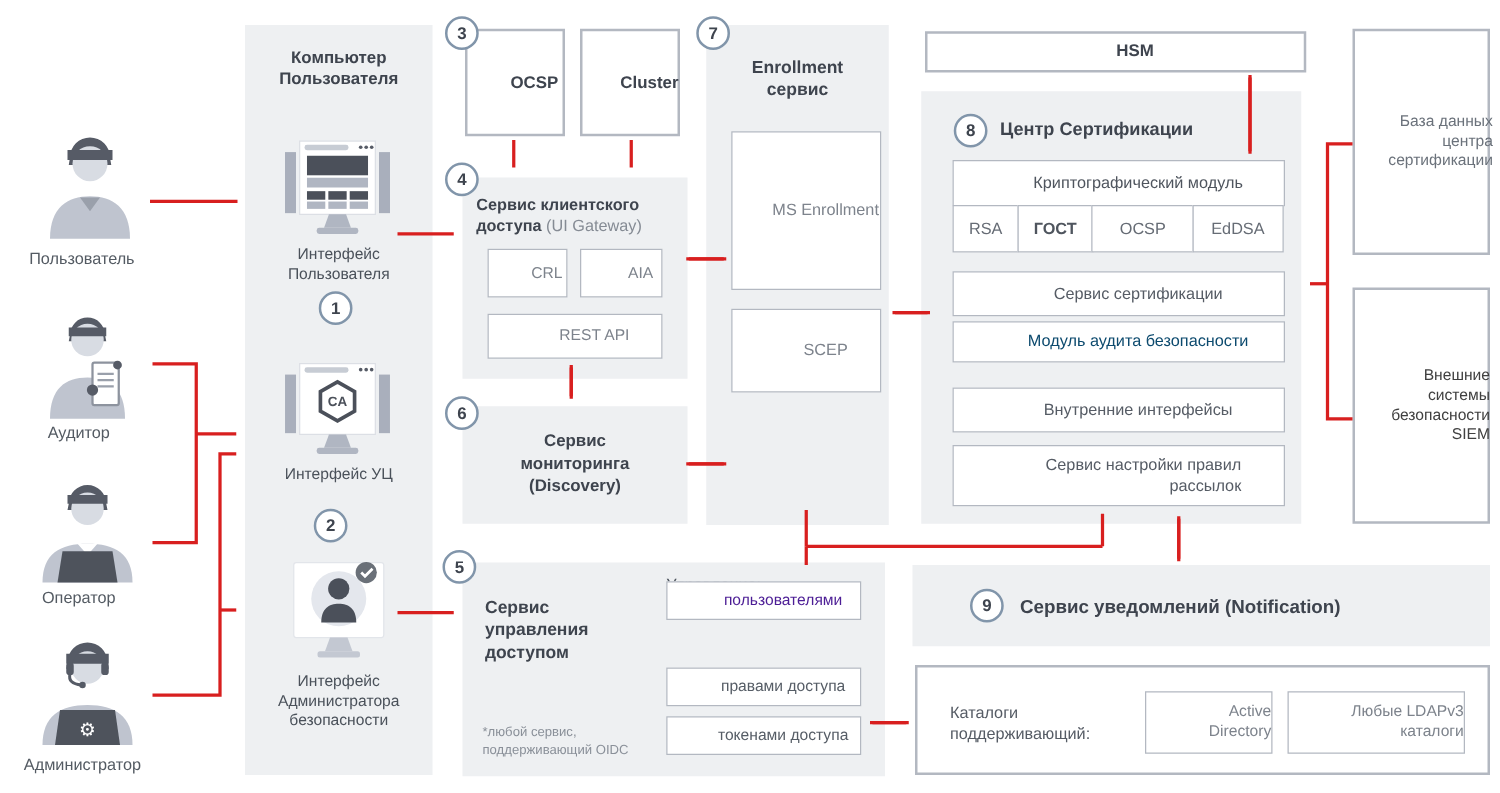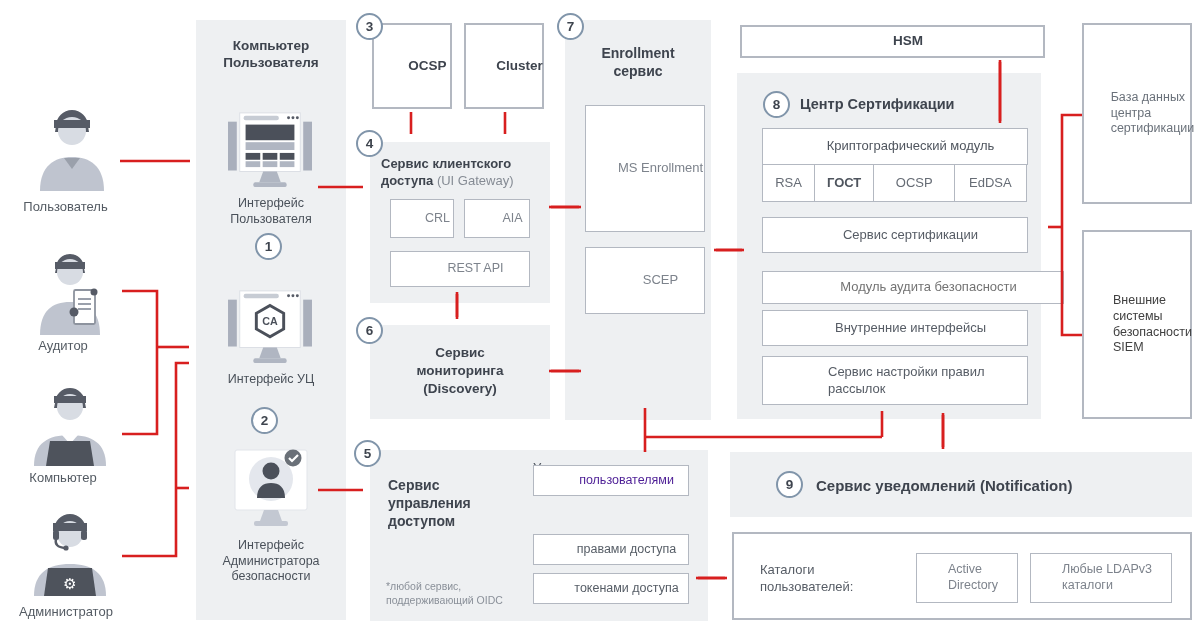--- a/index.html
+++ b/index.html
@@ -6,21 +6,21 @@
     --c-arrow:#d81f1f; --c-panel:#eef0f2; --c-border:#b3b8c1; --c-dark:#3e444e;
     --c-mid:#565c65; --c-lite:#7d838c; --c-circle:#8195aa;
     --c-icon-dark:#565b66; --c-icon-mid:#a9afbc; --c-icon-body:#bfc4cf; --c-icon-face:#d8dce3;
   }
   html,body{margin:0;padding:0;background:#fff;}
   body{font-family:"Liberation Sans","DejaVu Sans",sans-serif;}
   .stage{position:relative;width:1200px;height:634px;background:#fff;overflow:hidden;}
   .abs{position:absolute;}
   .panel{position:absolute;background:var(--c-panel);}
   .wbox{position:absolute;background:#fff;border:1.5px solid var(--c-border);
-        display:flex;align-items:center;justify-content:center;text-align:left;
+        display:flex;align-items:center;justify-content:center;text-align:right;
         color:var(--c-lite);font-size:12.5px;line-height:1.25;box-sizing:border-box;padding-left:31px;}
   .lbl{position:absolute;text-align:center;color:#545b63;font-size:13px;font-weight:500;line-height:1.25;}
   .bold{color:var(--c-dark);font-weight:700;}
   .numc{position:absolute;width:27px;height:27px;border-radius:50%;background:#fff;
         border:2px solid var(--c-circle);color:var(--c-dark);font-size:13.5px;font-weight:600;
         display:flex;align-items:center;justify-content:center;box-sizing:border-box;z-index:4;}
   .arrows{position:absolute;left:0;top:0;z-index:3;pointer-events:none;}
   .arrows path, .arrows polyline{stroke:var(--c-arrow);stroke-width:2.6;fill:none;}
   marker path{fill:var(--c-arrow);stroke:none !important;}
   .algo-row{position:absolute;display:flex;}
@@ -56,21 +56,21 @@
   <div class="lbl" style="left:3px;top:338px;width:120px">Аудитор</div>
 
   <svg class="abs" style="left:26px;top:384px" width="88" height="84" viewBox="0 0 88 84">
     <path d="M29,19 a15,15 0 0 1 30,0 l1,5 h-32 z" fill="var(--c-icon-dark)"></path>
     <circle cx="44" cy="23" r="13" fill="var(--c-icon-face)"></circle>
     <path d="M28,12 h32 v7 h-32 z" fill="var(--c-icon-dark)"></path>
     <path d="M8,82 c0,-23 14,-31 36,-31 c22,0 36,8 36,31 z" fill="var(--c-icon-body)"></path>
     <path d="M36,51 l8,9 8,-9 z" fill="#fff"></path>
     <polygon points="20,82 68,82 64,57 24,57" fill="#4e535c"></polygon>
   </svg>
-  <div class="lbl" style="left:3px;top:470px;width:120px">Компьютер</div>
+  <div class="lbl" style="left:3px;top:470px;width:120px">Оператор</div>
 
   <svg class="abs" style="left:26px;top:506px" width="88" height="92" viewBox="0 0 88 92">
     <path d="M28,24 a16,16 0 0 1 32,0 l1,5 h-34 z" fill="var(--c-icon-dark)"></path>
     <circle cx="44" cy="28" r="13" fill="var(--c-icon-face)"></circle>
     <path d="M27,17 h34 v8 h-34 z" fill="var(--c-icon-dark)"></path>
     <path d="M30,26 a14,14 0 0 1 28,0" fill="none" stroke="var(--c-icon-dark)" stroke-width="4"></path>
     <rect x="27" y="24" width="6" height="10" rx="2.5" fill="var(--c-icon-dark)"></rect>
     <rect x="55" y="24" width="6" height="10" rx="2.5" fill="var(--c-icon-dark)"></rect>
     <path d="M30,33 q-2,8 9,9" fill="none" stroke="var(--c-icon-dark)" stroke-width="2.4"></path>
     <circle cx="40" cy="42" r="2.6" fill="var(--c-icon-dark)"></circle>
@@ -172,39 +172,39 @@
   <div class="numc" style="left:763px;top:91px">8</div>
   <div class="abs bold" style="left:800px;top:96px;width:230px;font-size:14.5px">Центр Сертификации</div>
   <div class="wbox" style="left:762px;top:128px;width:266px;height:37px;font-size:13px;color:#4f555e">Криптографический модуль</div>
   <div class="algo-row" style="left:762px;top:163.6px;height:38px">
     <div class="algo-cell" style="width:53px">RSA</div>
     <div class="algo-cell" style="width:61px;color:#4f555e;font-weight:600">ГОСТ</div>
     <div class="algo-cell" style="width:82px">OCSP</div>
     <div class="algo-cell" style="width:73px">EdDSA</div>
   </div>
   <div class="wbox" style="left:762px;top:217px;width:266px;height:36px;font-size:13px;color:#565c65">Сервис сертификации</div>
-  <div class="wbox" style="left:762px;top:271px;width:302px;height:33px;font-size:13px;color:#737373">Модуль аудита безопасности</div>
+  <div class="wbox" style="left:762px;top:257px;width:266px;height:33px;font-size:13px;color:#0c4a6e">Модуль аудита безопасности</div>
   <div class="wbox" style="left:762px;top:310px;width:266px;height:36px;font-size:13px;color:#565c65">Внутренние интерфейсы</div>
   <div class="wbox" style="left:762px;top:356px;width:266px;height:49px;font-size:13px;color:#565c65">
     <div style="width:165px">Сервис настройки правил рассылок</div>
   </div>
 
   <div class="wbox" style="left:1082px;top:23px;width:110px;height:181px;border-width:2px">
     <div style="width:95px;color:#6b727b">База данных центра сертификации</div>
   </div>
   <div class="wbox" style="left:1082px;top:230px;width:110px;height:189px;border-width:2px">
     <div style="width:95px;color:#404040">Внешние системы безопасности SIEM</div>
   </div>
 
   <div class="panel" style="left:730px;top:452px;width:462px;height:65px"></div>
   <div class="numc" style="left:776px;top:471px">9</div>
   <div class="abs bold" style="left:816px;top:477px;width:360px;font-size:15px">Сервис уведомлений (Notification)</div>
 
   <div class="wbox" style="left:732px;top:532px;width:460px;height:88px;border-width:2px;justify-content:flex-start"></div>
-  <div class="abs" style="left:760px;top:562px;width:130px;font-size:13px;color:#565c65;line-height:1.3">Каталоги пользователей:</div>
+  <div class="abs" style="left:760px;top:562px;width:130px;font-size:13px;color:#565c65;line-height:1.3">Каталоги поддерживающий:</div>
   <div class="wbox" style="left:916px;top:553px;width:102px;height:50px">
     <div style="width:70px">Active Directory</div>
   </div>
   <div class="wbox" style="left:1030px;top:553px;width:142px;height:50px">
     <div style="width:110px">Любые LDAPv3 каталоги</div>
   </div>
 
   <svg class="arrows" width="1200" height="634" viewBox="0 0 1200 634">
     <defs>
       <marker id="ah" markerWidth="10" markerHeight="9" refX="7.5" refY="3.5" orient="auto" markerUnits="userSpaceOnUse">

